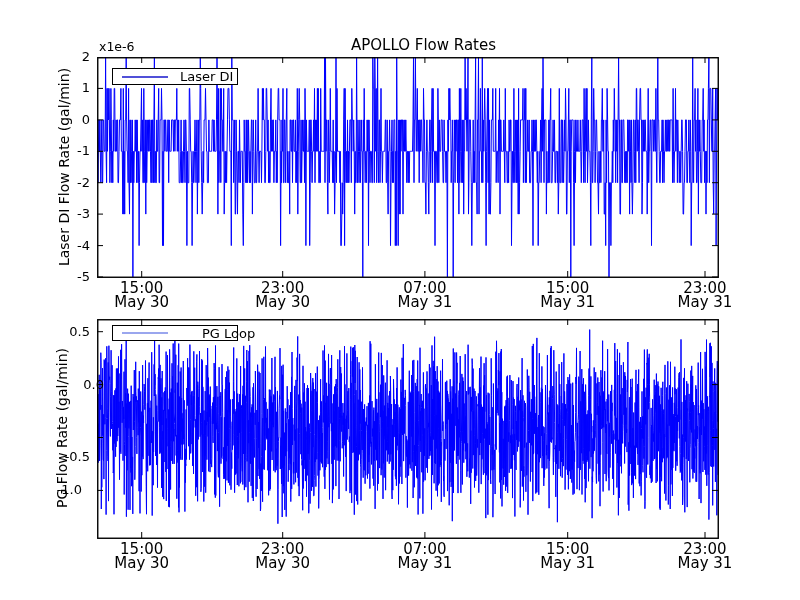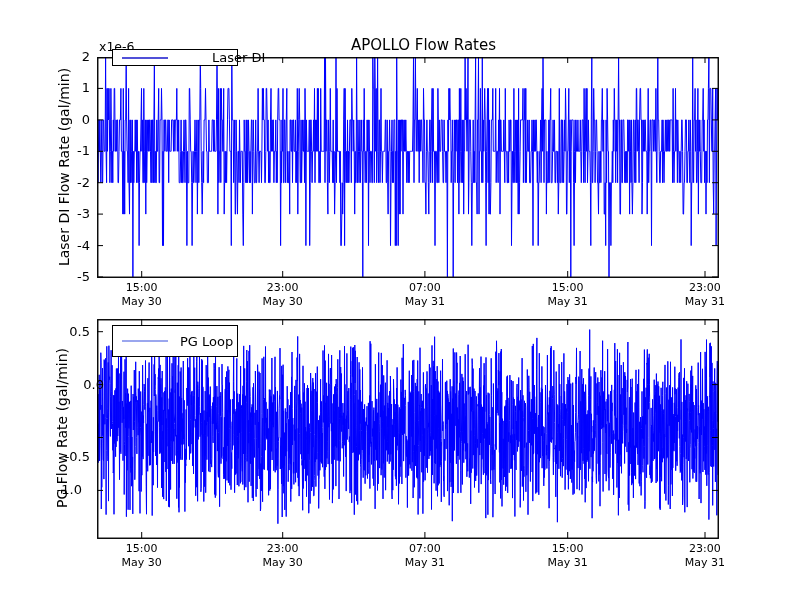--- a/index.html
+++ b/index.html
@@ -4,21 +4,21 @@
 <style>
   html,body{margin:0;padding:0;background:#ffffff;}
   .page{position:relative;width:800px;height:600px;background:#ffffff;
         font-family:"DejaVu Sans","Liberation Sans",sans-serif;color:#000;overflow:hidden;}
   .abs{position:absolute;}
   .fig-title{font-size:15px;text-align:center;}
   .offset-text{font-size:12.5px;}
   .ylabel{white-space:nowrap;font-size:14px;transform:translate(-50%,-50%) rotate(-90deg);}
   .xlabel{font-size:14px;text-align:center;}
   .ytick-label{font-size:13px;text-align:right;line-height:14px;}
-  .xtick-label{font-size:11px;text-align:center;line-height:14px;white-space:pre-line;}
+  .xtick-label{font-size:15px;text-align:center;line-height:14px;white-space:pre-line;}
   .legend{display:flex;align-items:center;background:#ffffff;border:1.3px solid #000;
           box-sizing:border-box;z-index:5;}
   .legend-line{height:2px;margin-left:9px;flex:0 0 46px;}
   .legend-label{font-size:13px;margin-left:12px;white-space:nowrap;}
   svg{display:block;}
 </style>
 </head>
 <body>
 
 <div class="page">
@@ -78,26 +78,26 @@
       <line x1="621" y1="12.7" x2="615" y2="12.7" stroke="#000000" stroke-width="1"></line>
       <line x1="0" y1="65.6" x2="6" y2="65.6" stroke="#000000" stroke-width="1"></line>
       <line x1="621" y1="65.6" x2="615" y2="65.6" stroke="#000000" stroke-width="1"></line>
       <line x1="0" y1="118.5" x2="6" y2="118.5" stroke="#000000" stroke-width="1"></line>
       <line x1="621" y1="118.5" x2="615" y2="118.5" stroke="#000000" stroke-width="1"></line>
       <line x1="0" y1="171.4" x2="6" y2="171.4" stroke="#000000" stroke-width="1"></line>
       <line x1="621" y1="171.4" x2="615" y2="171.4" stroke="#000000" stroke-width="1"></line>
       <rect x="0.75" y="0.75" width="620.5" height="218.5" fill="none" stroke="#000000" stroke-width="1.4"></rect>
     </svg>
 
-  <div class="abs legend" style="left:112px;top:49px;width:126px;height:17px;gap:32px;">
+  <div class="abs legend" style="left:112px;top:68px;width:126px;height:17px;">
     <div class="legend-line" style="background: rgb(80, 80, 216);"></div>
     <div class="legend-label">Laser DI</div>
   </div>
 
-  <div class="abs legend" style="left:112px;top:325px;width:126px;height:32px;">
+  <div class="abs legend" style="left:112px;top:325px;width:126px;height:16px;gap:22px;">
     <div class="legend-line" style="background: rgb(154, 166, 238);"></div>
     <div class="legend-label">PG Loop</div>
   </div>
 
 
   <div id="tick-layer">
       <div class="abs ytick-label" style="left: 50px; width: 40px; top: 50px;">2</div>
       <div class="abs ytick-label" style="left: 50px; width: 40px; top: 81.4286px;">1</div>
       <div class="abs ytick-label" style="left: 50px; width: 40px; top: 112.857px;">0</div>
       <div class="abs ytick-label" style="left: 50px; width: 40px; top: 144.286px;">-1</div>

